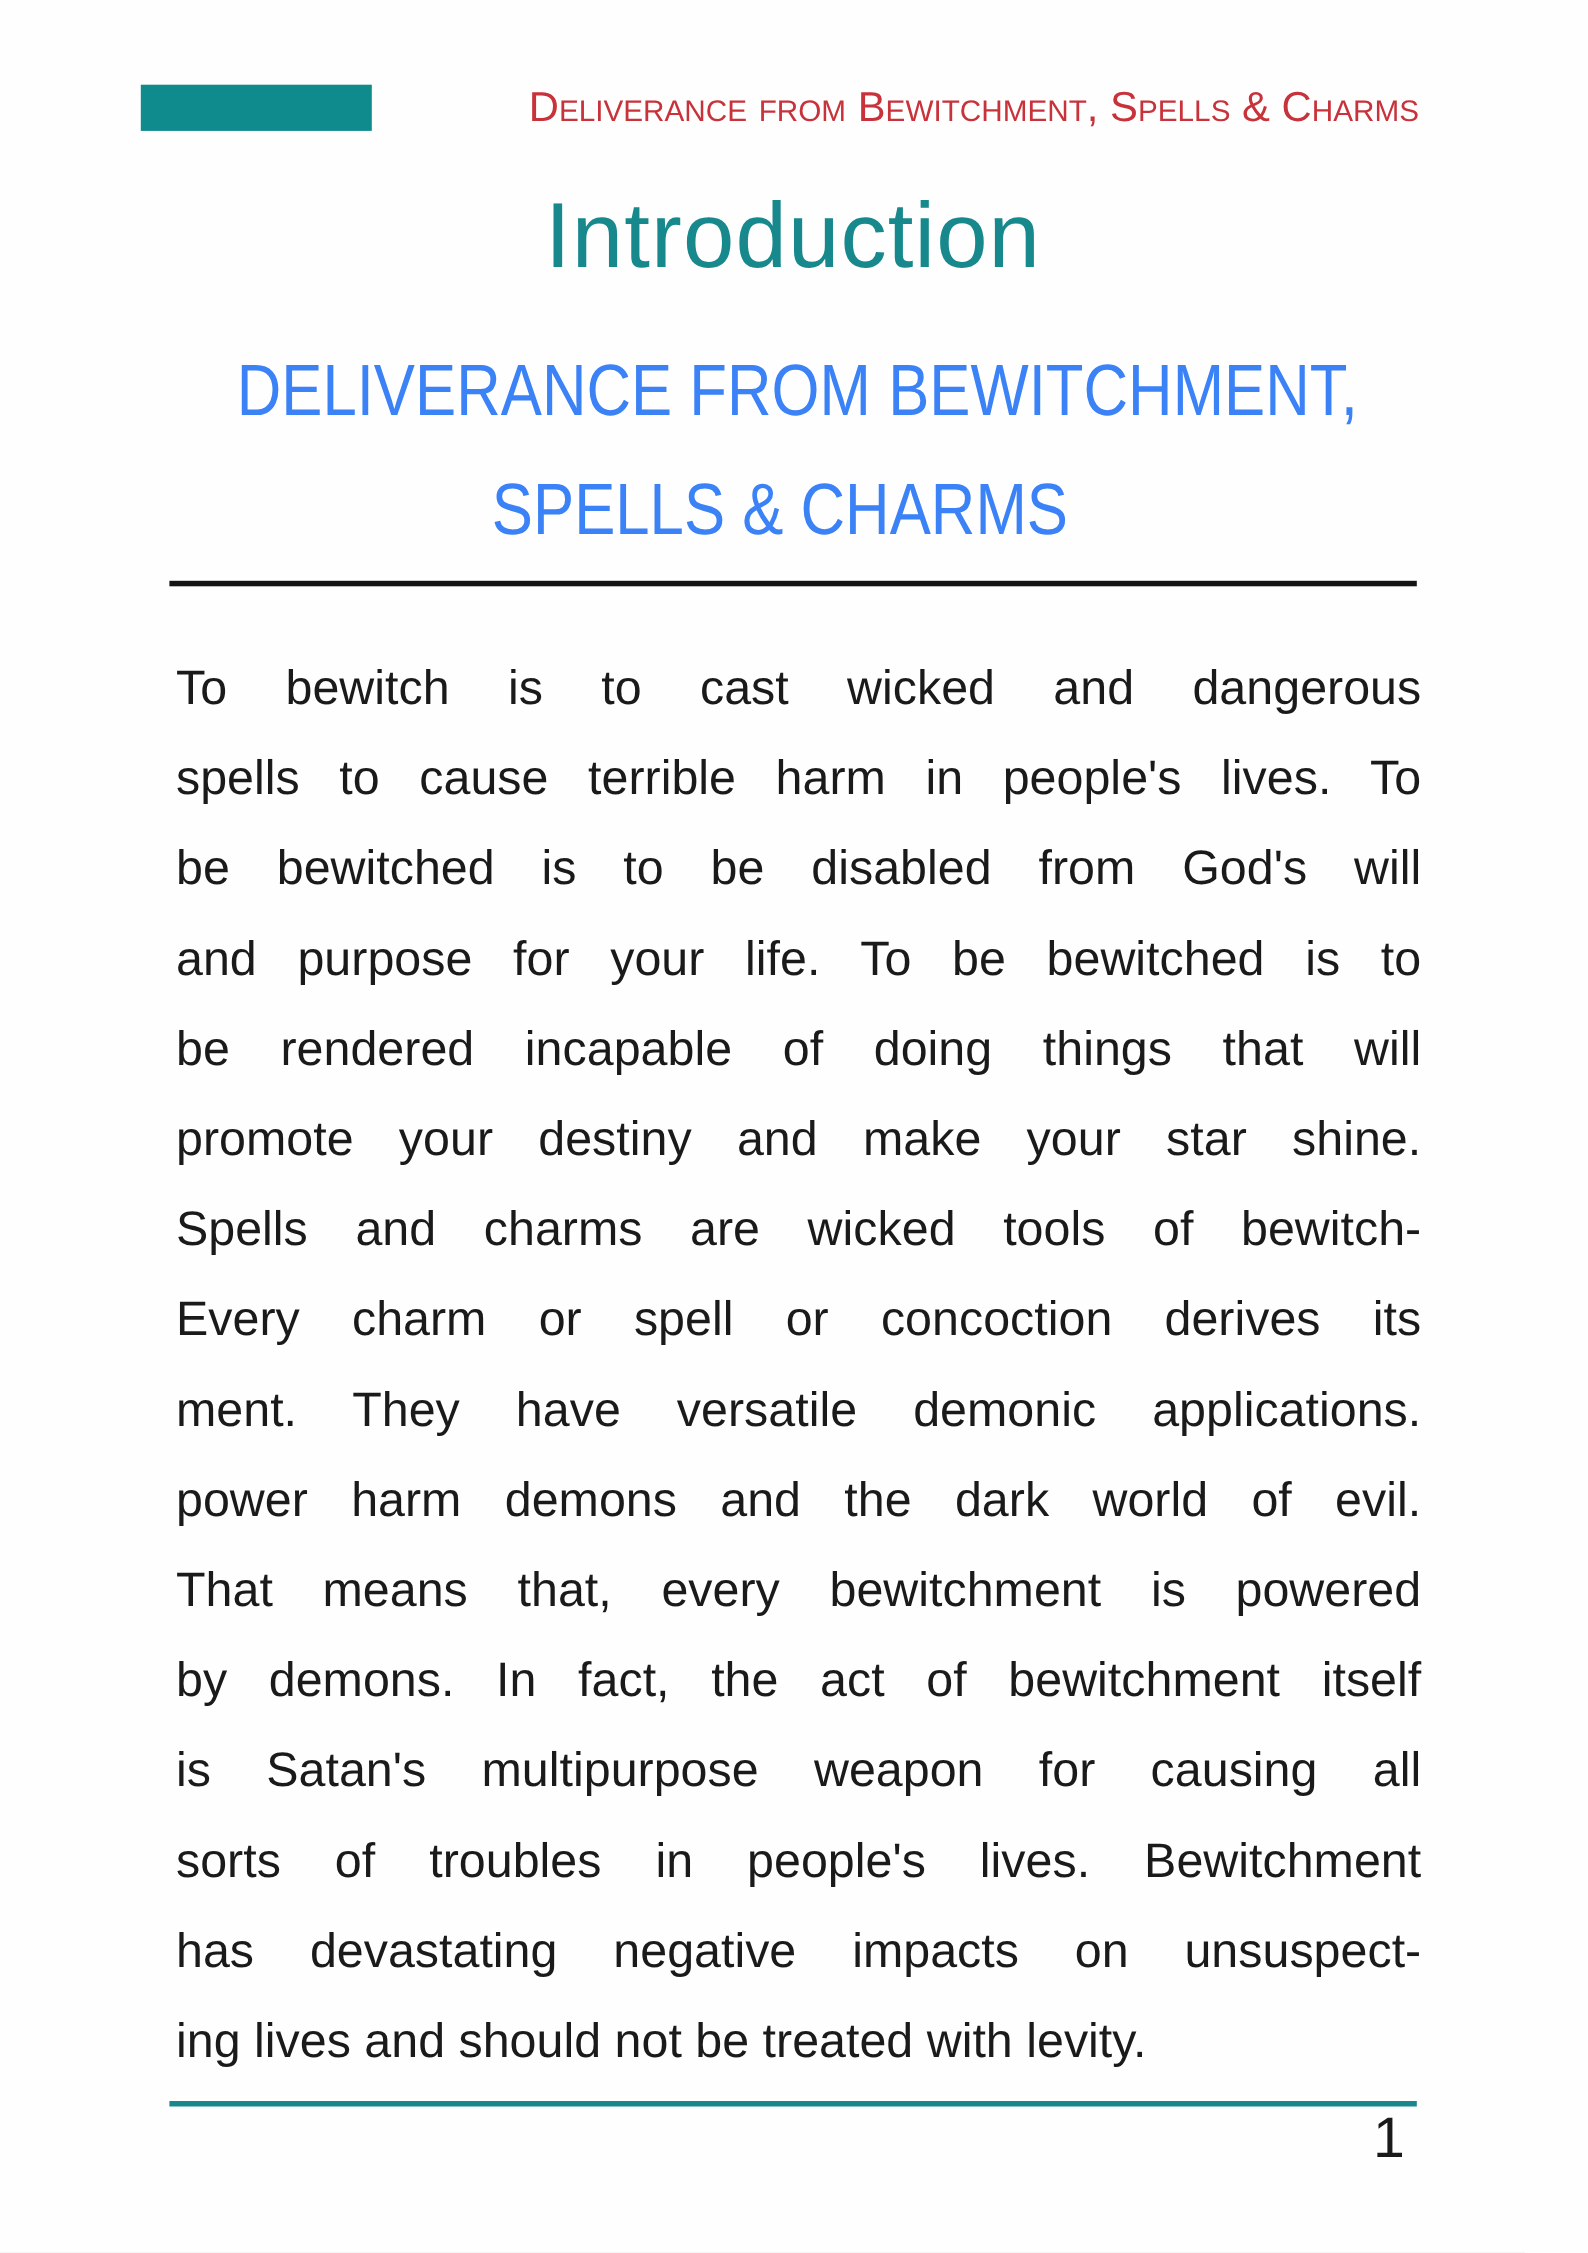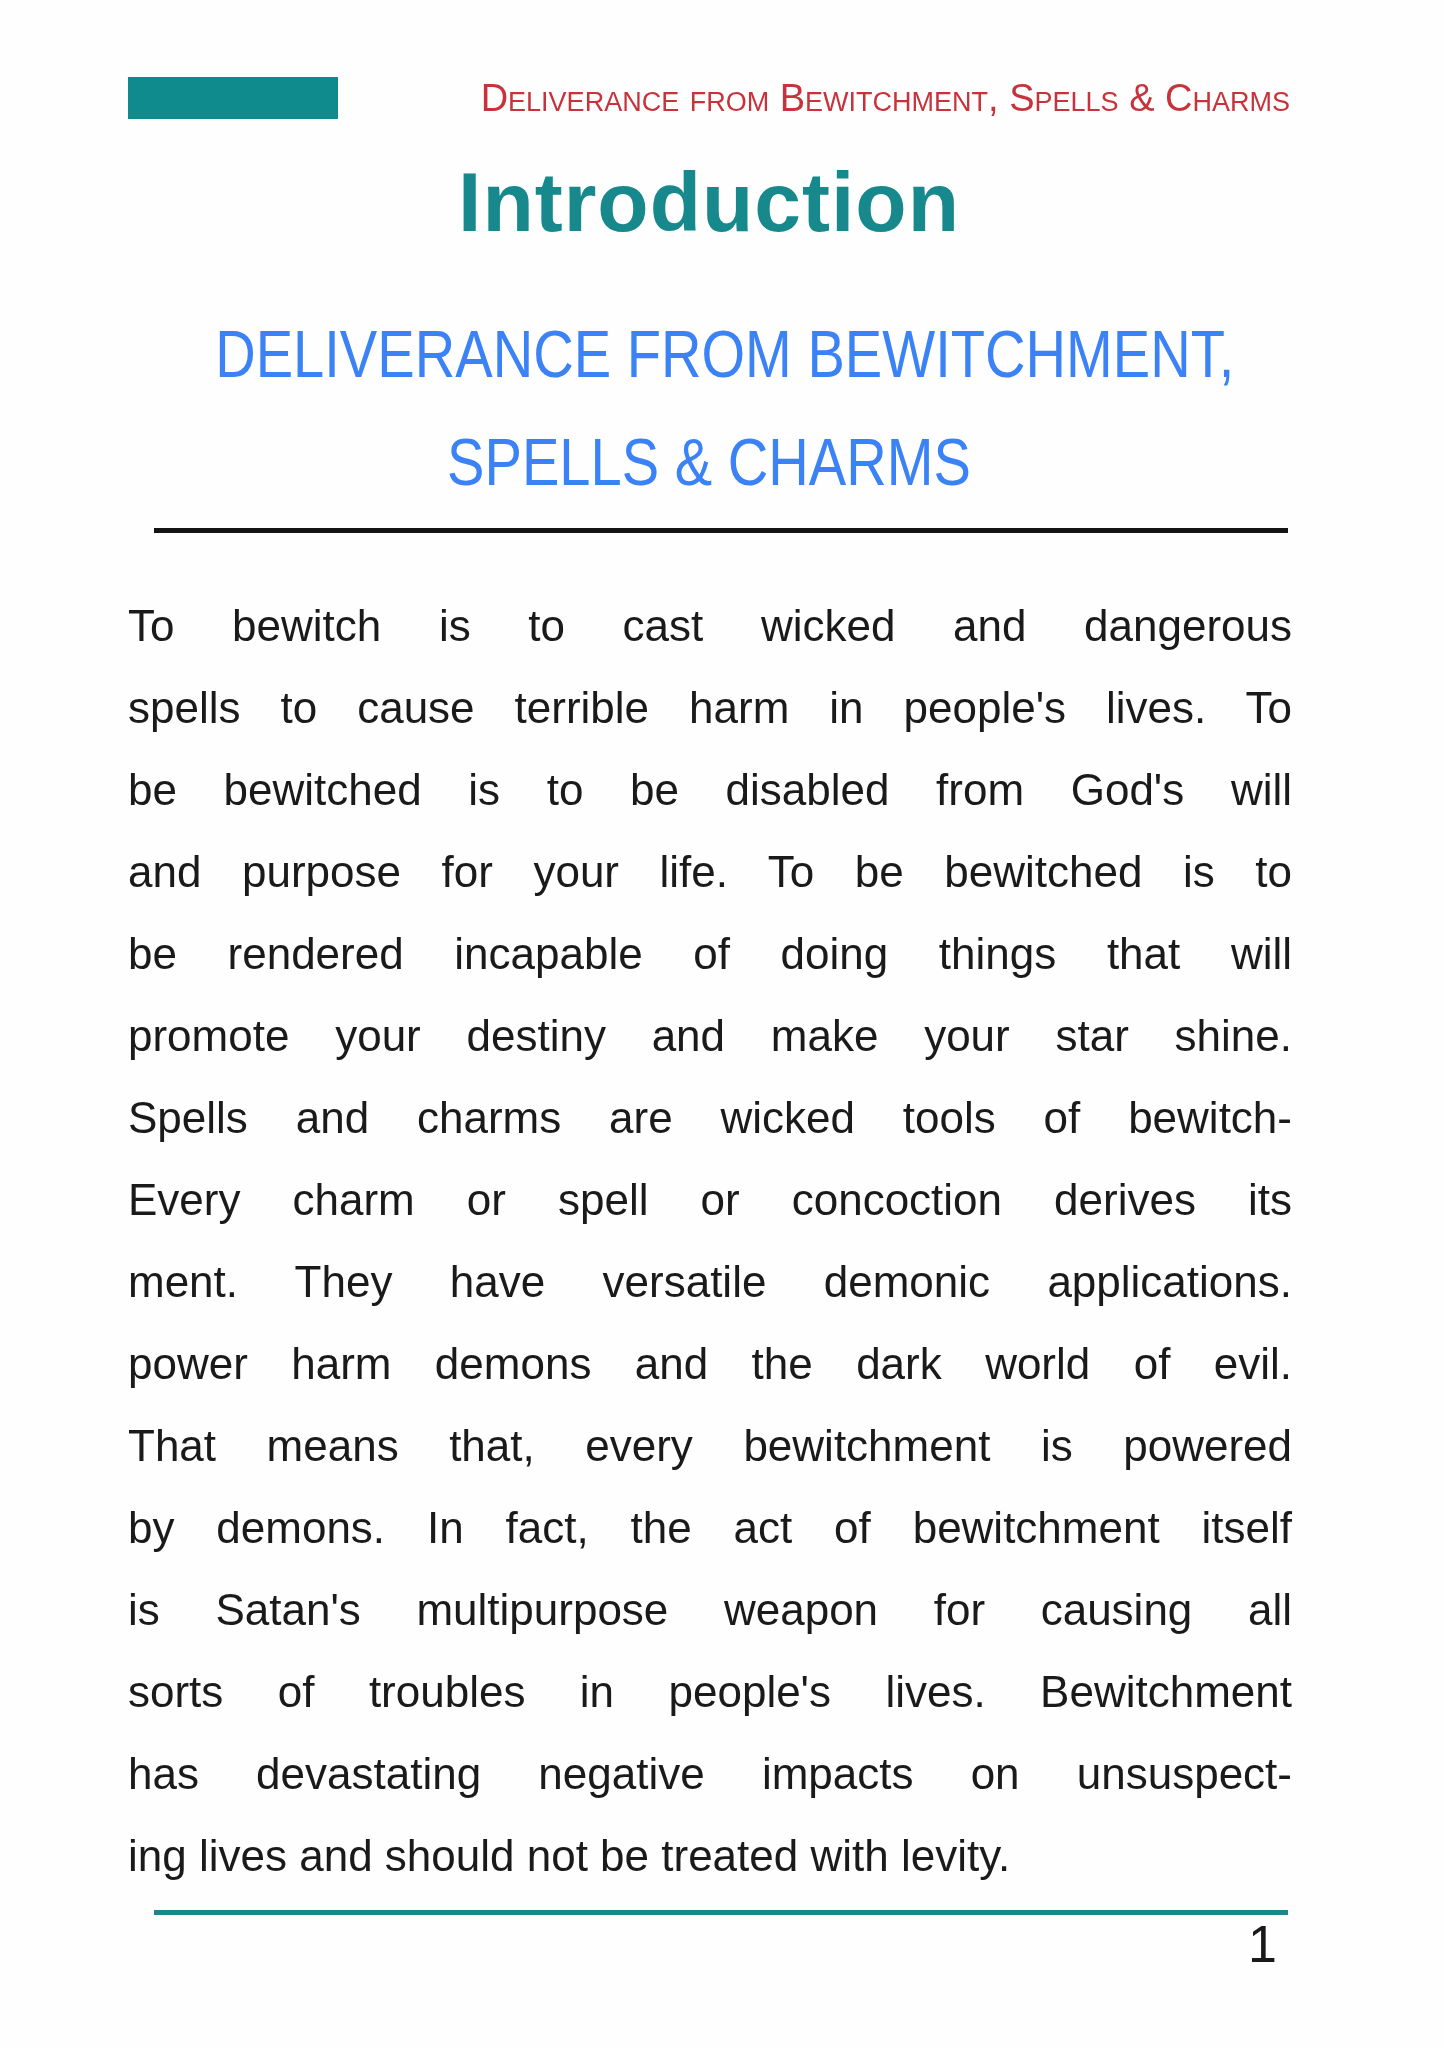--- a/index.html
+++ b/index.html
@@ -38,26 +38,26 @@
     white-space: nowrap;
     text-align: right;
   }
 
   
   .chapter-title {
     position: absolute;
     top: 154px;
     left: 128px;
     width: 1162px;
-    margin: 0;
+    margin: 12px;
     text-align: center;
     color: #17898d;
     font-size: 84px;
     line-height: 96px;
-    font-weight: bold;
+    font-weight: normal;
     letter-spacing: 1px;
   }
 
   
   .section-heading {
     position: absolute;
     top: 300px;
     left: 128px;
     width: 1162px;
     text-align: center;
@@ -88,20 +88,21 @@
     left: 128px;
     width: 1164px;
     color: #1a1a1a;
     font-size: 44px;
     line-height: 82px;
   }
   .body-line {
     text-align: justify;
     text-align-last: justify;
     white-space: normal;
+    margin-left: 32px;
   }
   .body-line.last {
     text-align-last: left;
   }
 
   
   .rule-teal {
     position: absolute;
     top: 1910px;
     left: 154px;

